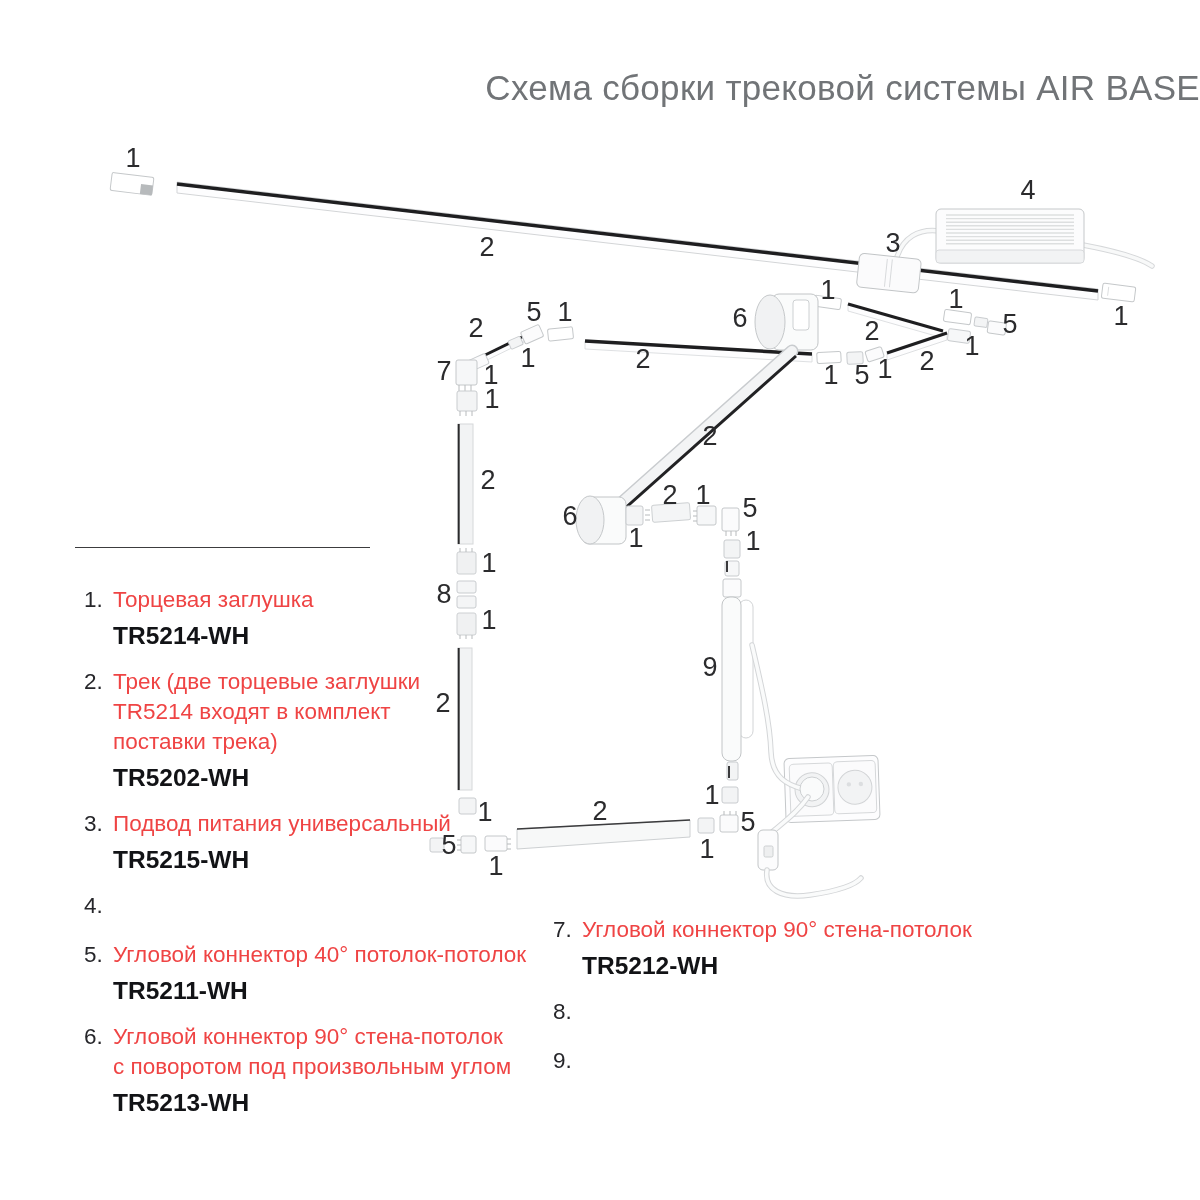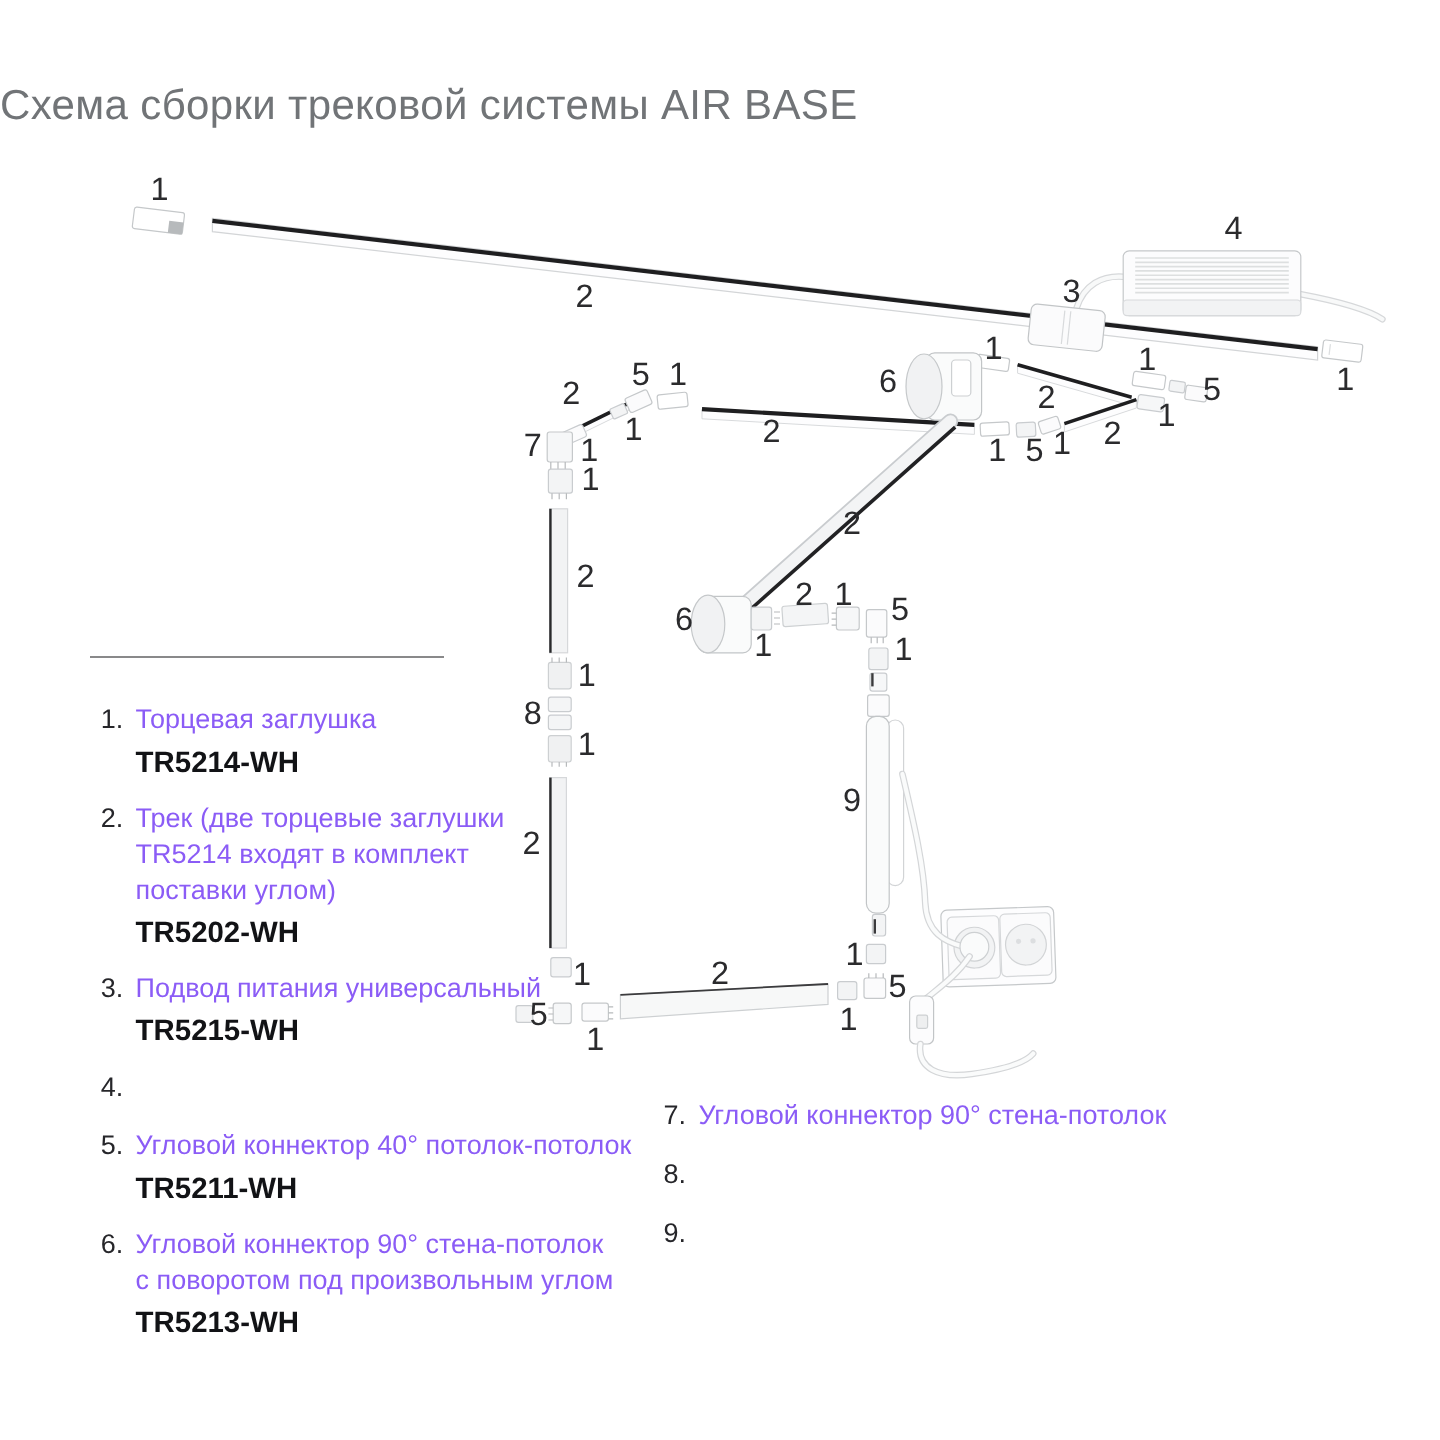--- a/index.html
+++ b/index.html
@@ -1,28 +1,28 @@
 <!DOCTYPE html>
 <html><head>
 <meta charset="utf-8">
 <style>
   html,body{margin:0;padding:0;background:#fff;}
   .page{position:relative;width:1200px;height:1200px;background:#ffffff;overflow:hidden;
         font-family:"Liberation Sans", sans-serif;}
-  .title{position:absolute;top:68px;left:0;right:0;text-align:left;
+  .title{position:absolute;top:68px;left:0;right:0;text-align:right;
          font-size:35px;font-weight:400;color:#717477;letter-spacing:.3px;}
   .diagram-svg{position:absolute;left:0;top:0;width:1200px;height:1200px;}
   .callout{font-family:"Liberation Sans",sans-serif;font-size:27px;fill:#2b2b2d;text-anchor:middle;}
   .divider{position:absolute;left:75px;top:547px;width:295px;height:1px;background:#3c3c3e;}
   .legend-col{position:absolute;width:460px;}
   .legend-col.left{left:84px;top:585px;}
   .legend-col.right{left:553px;top:915px;}
   .legend-item{display:flex;margin-bottom:19px;}
   .legend-num{width:29px;flex:0 0 29px;font-size:22.5px;color:#26262a;line-height:30px;}
-  .legend-label{font-size:22.5px;color:#8b5cf6;line-height:30px;white-space:pre-line;}
+  .legend-label{font-size:22.5px;color:#ef4444;line-height:30px;white-space:pre-line;}
   .legend-part{font-size:24.5px;font-weight:bold;color:#121316;margin-top:9px;line-height:24px;}
 </style>
 </head>
 <body>
 
 <div class="page">
 
   <div class="title">Схема сборки трековой системы AIR BASE</div>
 
   <svg class="diagram-svg" viewBox="0 0 1200 1200">
@@ -293,21 +293,21 @@
       <div class="legend-body">
         <div class="legend-label">Торцевая заглушка</div>
         <div class="legend-part">TR5214-WH</div>
       </div>
     </div>
     <div class="legend-item">
       <div class="legend-num">2.</div>
       <div class="legend-body">
         <div class="legend-label">Трек (две торцевые заглушки
 TR5214 входят в комплект
-поставки углом)</div>
+поставки трека)</div>
         <div class="legend-part">TR5202-WH</div>
       </div>
     </div>
     <div class="legend-item">
       <div class="legend-num">3.</div>
       <div class="legend-body">
         <div class="legend-label">Подвод питания универсальный</div>
         <div class="legend-part">TR5215-WH</div>
       </div>
     </div>
@@ -329,20 +329,21 @@
         <div class="legend-part">TR5213-WH</div>
       </div>
     </div>
   </div>
 
   <div class="legend-col right">
     <div class="legend-item">
       <div class="legend-num">7.</div>
       <div class="legend-body">
         <div class="legend-label">Угловой коннектор 90° стена-потолок</div>
+        <div class="legend-part">TR5212-WH</div>
       </div>
     </div>
     <div class="legend-item">
       <div class="legend-num">8.</div>
     </div>
     <div class="legend-item">
       <div class="legend-num">9.</div>
     </div>
   </div>
 

